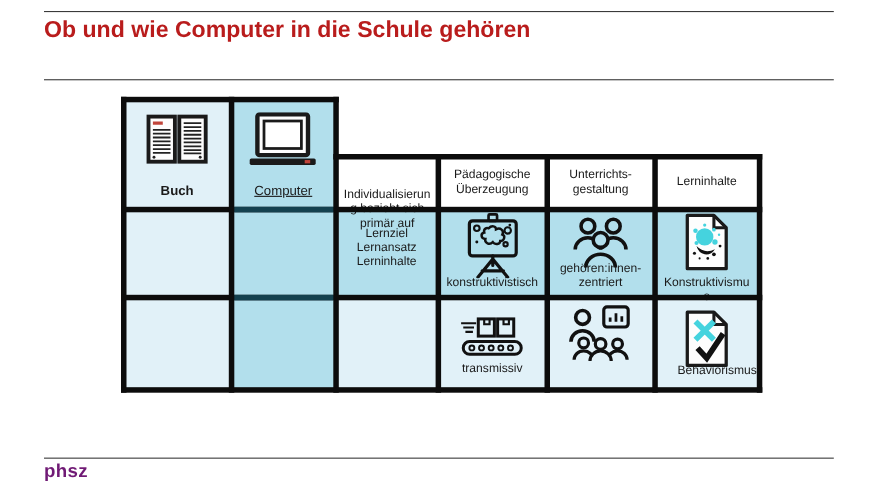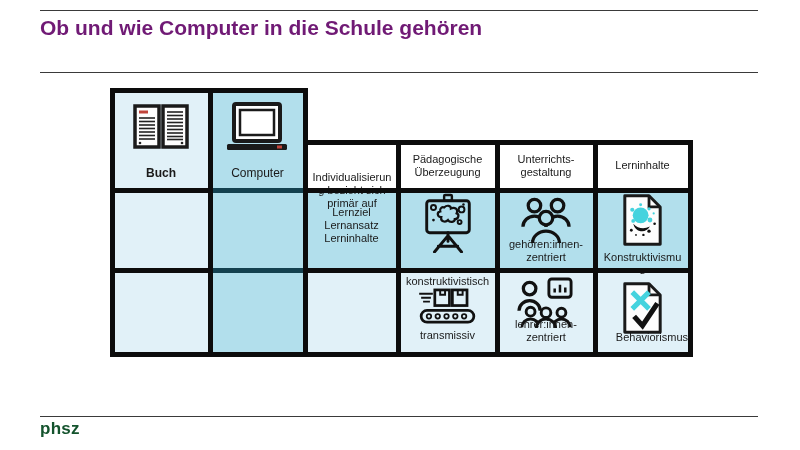--- a/index.html
+++ b/index.html
@@ -1,20 +1,20 @@
 <!DOCTYPE html>
 <html><head>
 <meta charset="utf-8">
 <style>
   html,body{margin:0;padding:0;background:#fff;}
   .canvas{position:relative;width:800px;height:450px;background:#fff;overflow:hidden;
           font-family:"Liberation Sans","DejaVu Sans",sans-serif;color:#1a1a1a;}
   .rule{position:absolute;height:1px;background:#3a3a3a;}
-  .title{position:absolute;left:40px;top:16px;width:720px;font-size:21px;font-weight:bold;color:#701a75;}
-  .logo{position:absolute;left:40px;top:419px;font-size:17px;font-weight:800;letter-spacing:.3px;color:#14532d;}
+  .title{position:absolute;left:40px;top:16px;width:720px;font-size:21px;font-weight:bold;color:#b91c1c;}
+  .logo{position:absolute;left:40px;top:419px;font-size:17px;font-weight:800;letter-spacing:.3px;color:#701a75;}
   .bg{position:absolute;z-index:1;}
   .txt{position:absolute;z-index:2;text-align:center;font-size:11px;line-height:13px;white-space:pre-line;overflow-wrap:break-word;word-wrap:break-word;}
   .medialabel{font-size:12px;line-height:14px;}
   .icon{position:absolute;z-index:2;}
   .bd{position:absolute;z-index:3;background:#0c0c0c;}
   .bd.teal{background:#14414f;}
 </style>
 </head>
 <body>
 
@@ -132,38 +132,37 @@
   </svg>
 
   <svg class="icon" style="left:621px;top:281px;" width="43" height="54" viewBox="0 0 46 58">
     <path d="M4 3 H30 L42 15 V55 H4 Z" fill="#fdfdfd" stroke="#1a1a1a" stroke-width="3.2" stroke-linejoin="round"></path>
     <path d="M30 3 V15 H42" fill="none" stroke="#1a1a1a" stroke-width="3"></path>
     <path d="M12 12 L30 30 M30 12 L12 30" stroke="#45d3de" stroke-width="5.5" fill="none"></path>
     <path d="M14 38 L23 48 L39 24" stroke="#111" stroke-width="5.5" fill="none"></path>
   </svg>
 
   <div class="txt medialabel" style="left:112px;top:166px;width:98px;font-weight:bold;">Buch</div>
-  <div class="txt medialabel" style="left:210px;top:166px;width:95px;">Computer</div>
+  <div class="txt medialabel" style="left:210px;top:166px;width:95px;text-decoration:underline;">Computer</div>
 
   <div class="txt" style="left:310px;top:147px;width:84px;margin-top:24px;">Individualisierung bezieht sich primär auf</div>
   <div class="txt" style="left:400px;top:153px;width:95px;">Pädagogische
 Überzeugung</div>
   <div class="txt" style="left:499px;top:153px;width:94px;">Unterrichts-
 gestaltung</div>
   <div class="txt" style="left:597px;top:159px;width:91px;">Lerninhalte</div>
 
   <div class="txt" style="left:309px;top:206px;width:85px;text-align:center;">Lernziel
 Lernansatz
 Lerninhalte</div>
-  <div class="txt" style="left:403px;top:251px;width:89px;margin-top:24px;">konstruktivistisch</div>
+  <div class="txt" style="left:403px;top:251px;width:89px;">konstruktivistisch</div>
   <div class="txt" style="left:500px;top:238px;width:92px;">gehören:innen-zentriert</div>
   <div class="txt" style="left:601px;top:251px;width:83px;">Konstruktivismus</div>
 
   <div class="txt" style="left:400px;top:329px;width:95px;">transmissiv</div>
-  <div class="txt" style="left:500px;top:318px;width:92px;">lehrer:innen-zentriert</div>
   <div class="txt" style="left:597px;top:331px;width:91px;text-align:right;">Behaviorismus</div>
 
   <div class="bd" style="left:109.5px;top:87.5px;width:5px;height:269px;"></div>
   <div class="bd" style="left:207.5px;top:87.5px;width:5px;height:269px;"></div>
   <div class="bd" style="left:302.5px;top:87.5px;width:5px;height:269px;"></div>
   <div class="bd" style="left:395.5px;top:139.5px;width:5px;height:217px;"></div>
   <div class="bd" style="left:494.5px;top:139.5px;width:5px;height:217px;"></div>
   <div class="bd" style="left:592.5px;top:139.5px;width:5px;height:217px;"></div>
   <div class="bd" style="left:687.5px;top:139.5px;width:5px;height:217px;"></div>
 

